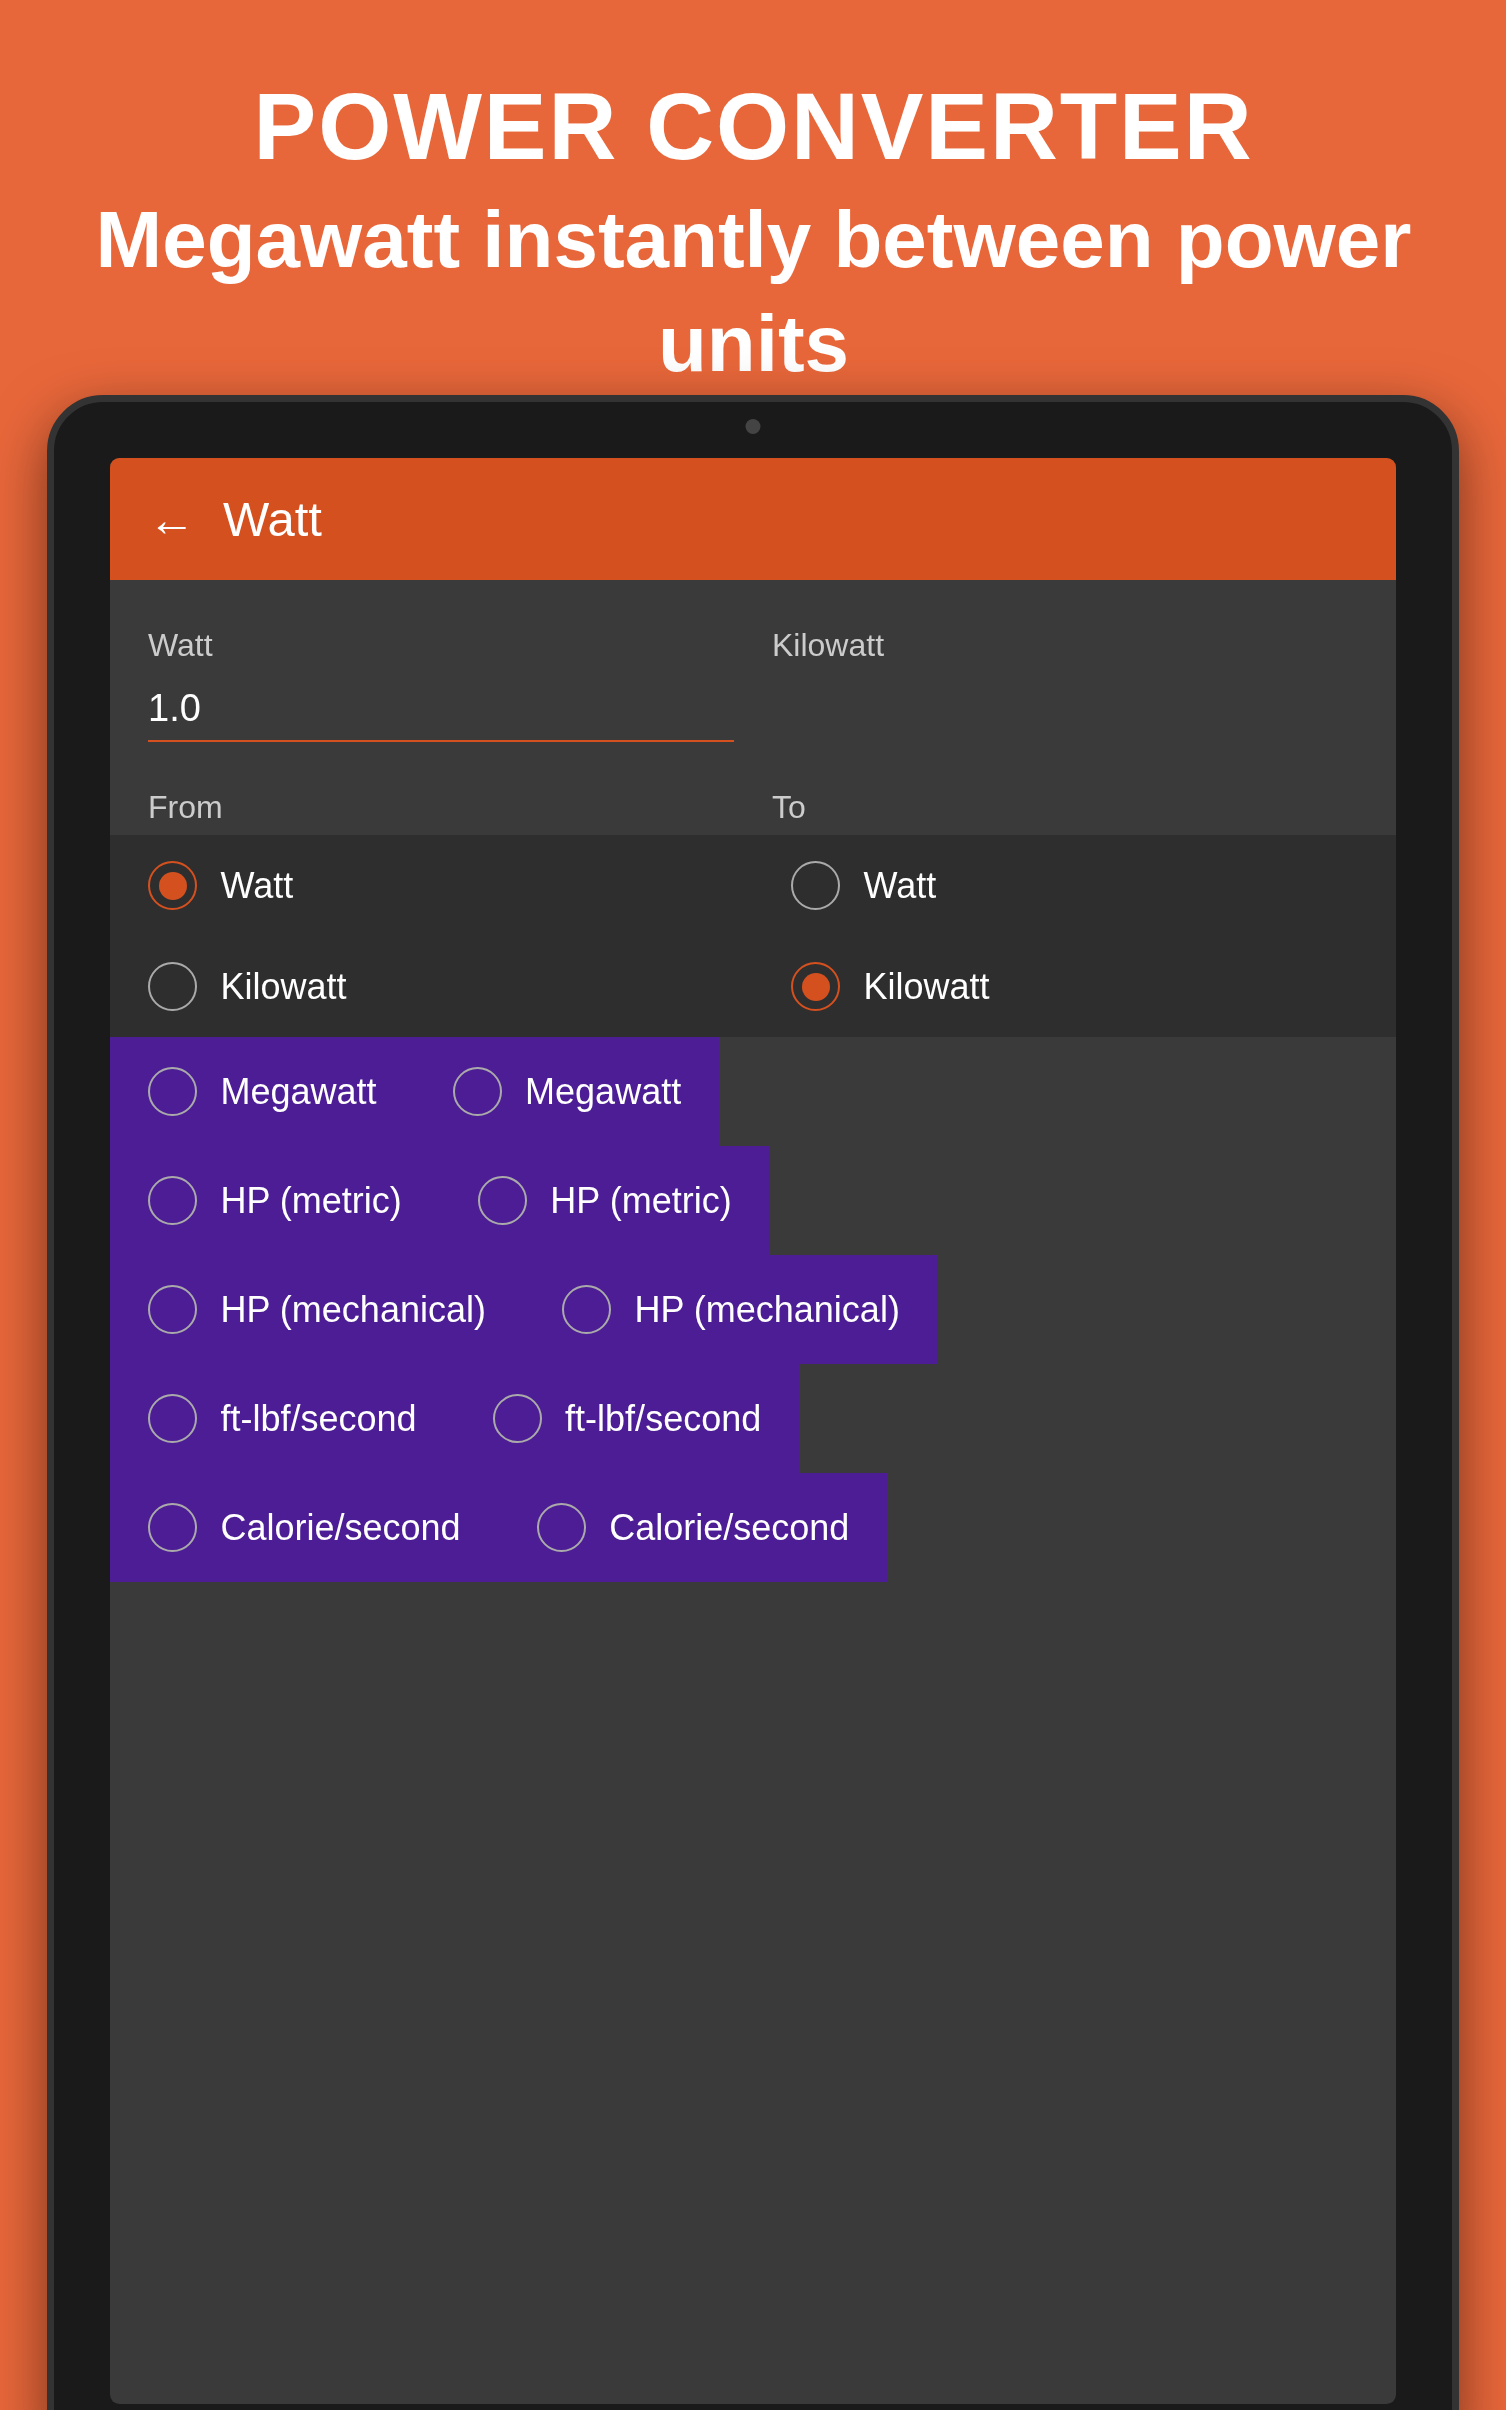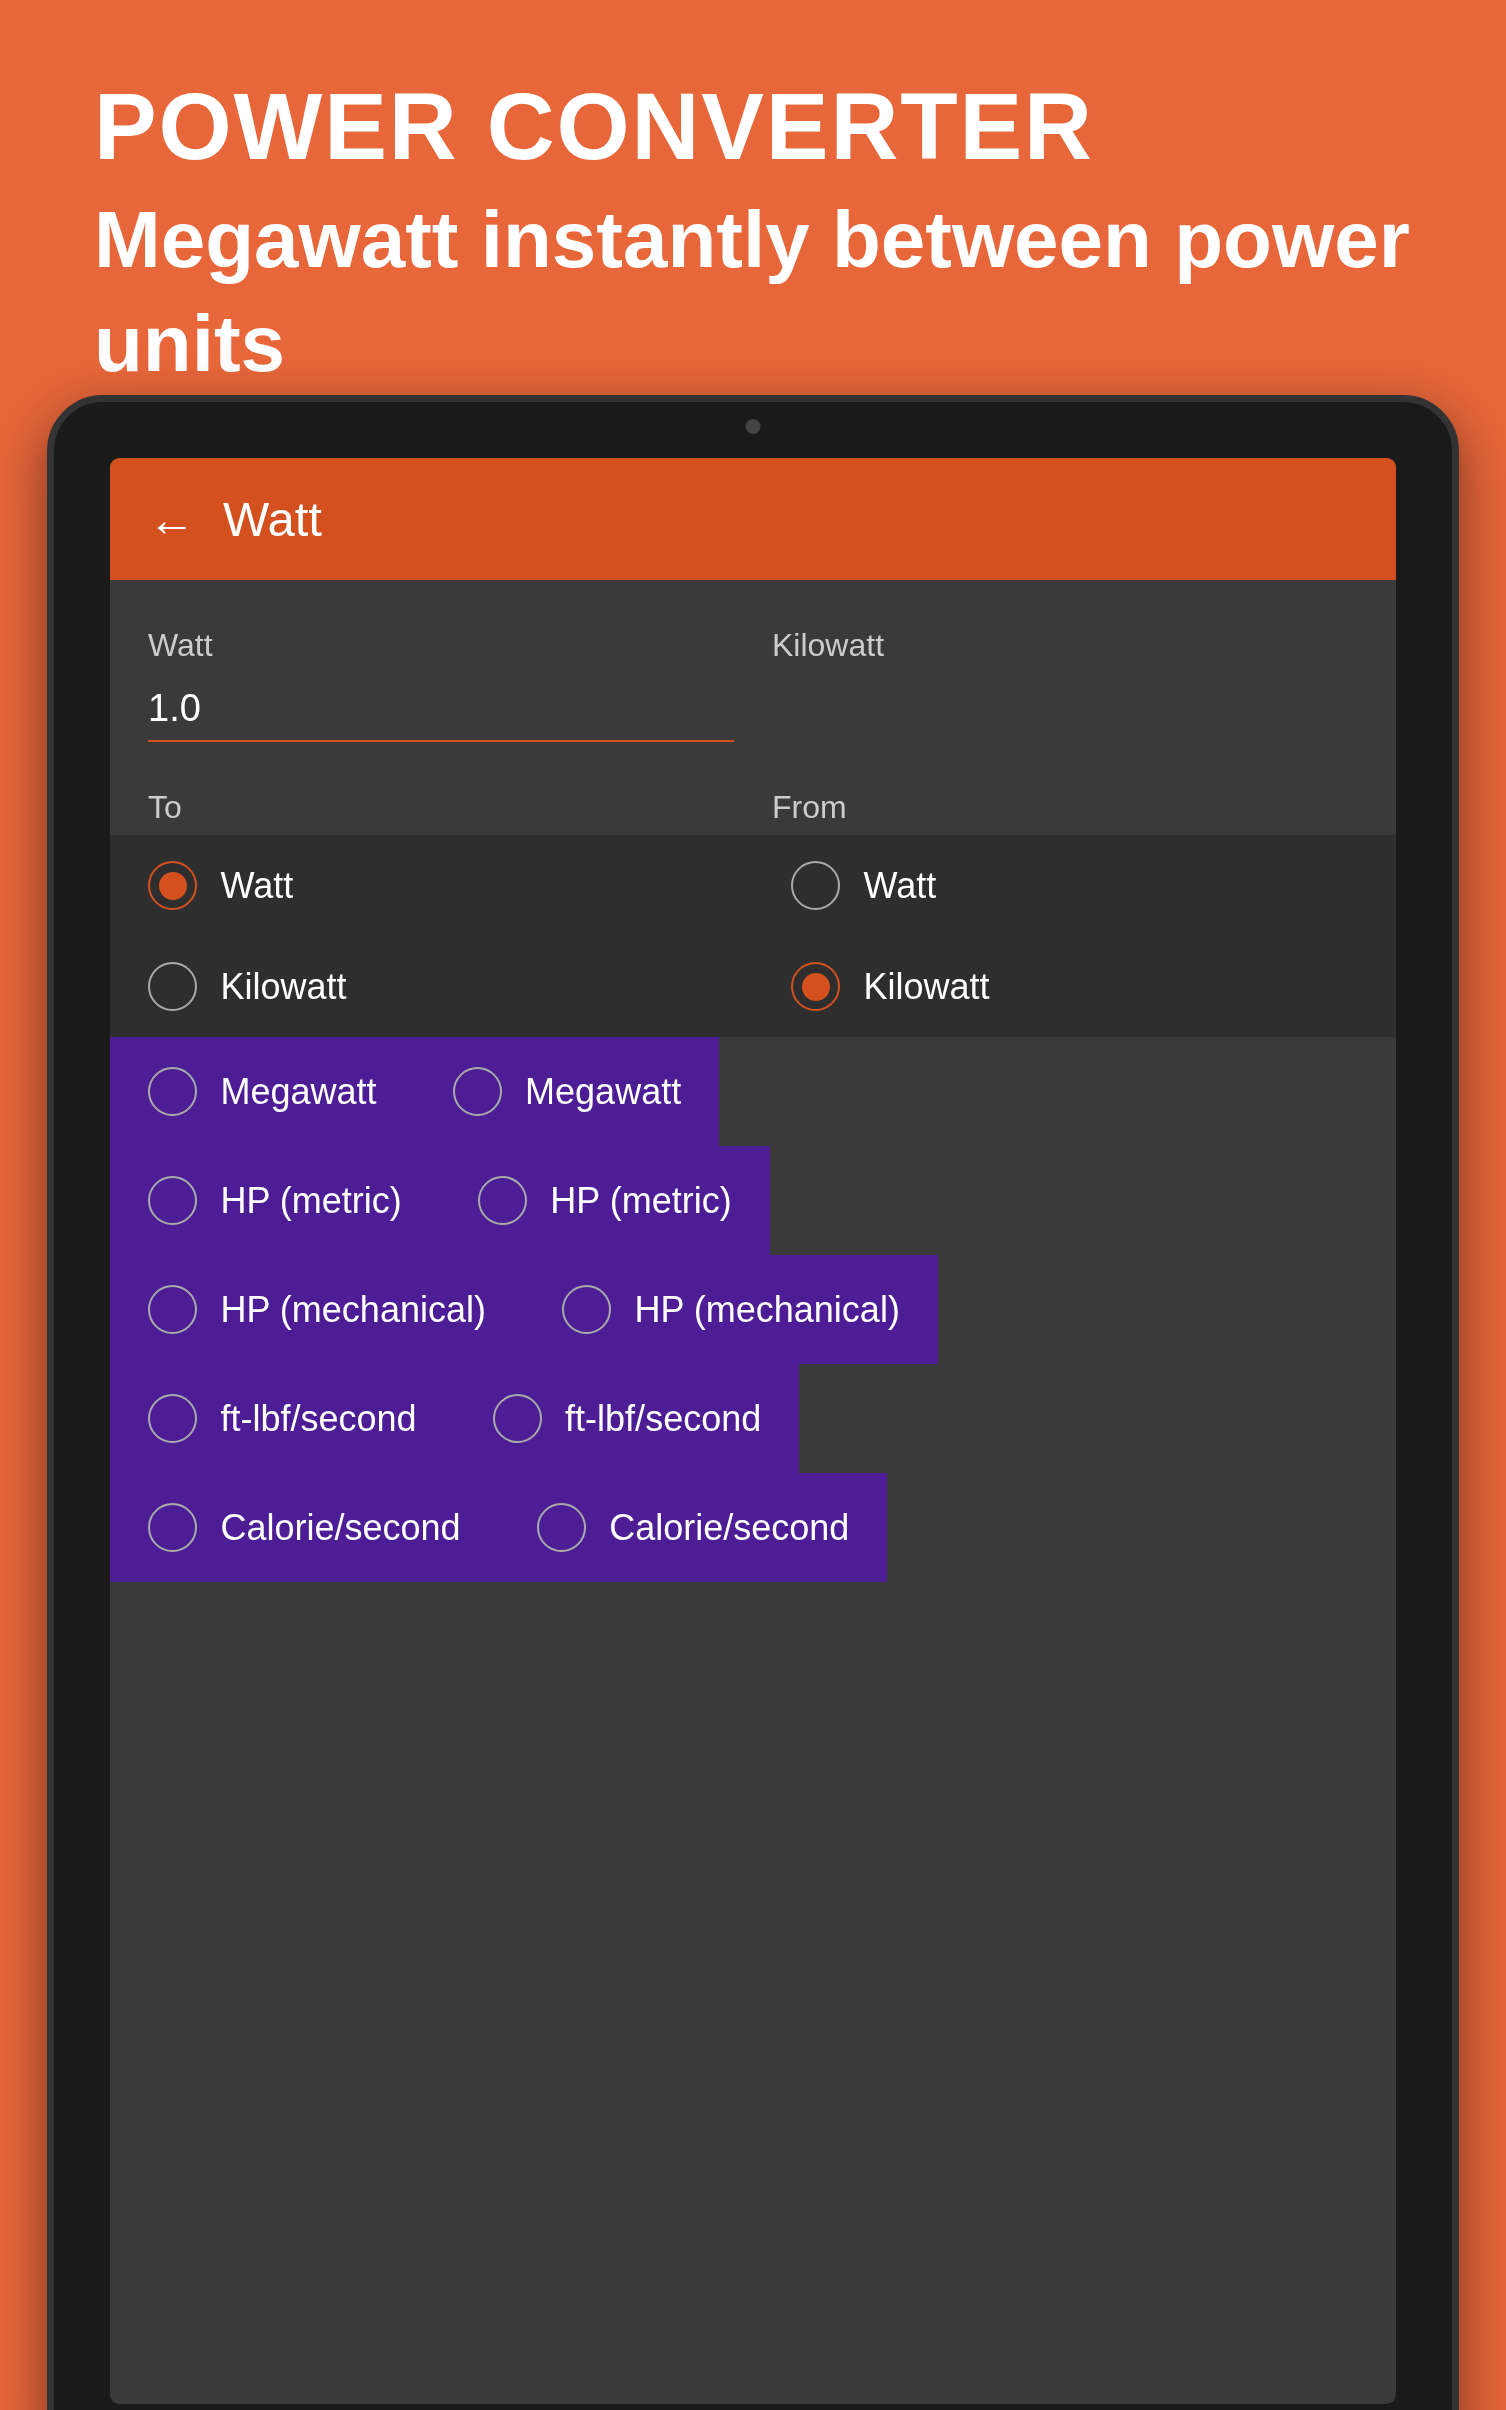--- a/index.html
+++ b/index.html
@@ -8,20 +8,21 @@
       width: 1507px;
       height: 2411px;
       background-color: #E8673A;
       font-family: 'Arial', sans-serif;
       overflow: hidden;
       position: relative;
     }
 
     
     .header-section {
+      text-align: center;
       padding: 75px 94px 56px;
       color: white;
     }
 
     .header-section h1 {
       font-size: 94px;
       font-weight: 900;
       letter-spacing: 1.9px;
       line-height: 1.1;
     }
@@ -226,22 +227,22 @@
         <div class="input-group">
           <div class="input-label">Watt</div>
           <input class="input-field" type="text" value="1.0" style="">
         </div>
         <div class="input-group">
           <div class="input-label">Kilowatt</div>
         </div>
       </div>
 
       <div class="from-to-section">
+        <div class="from-to-label">From</div>
         <div class="from-to-label">To</div>
-        <div class="from-to-label">From</div>
       </div>
 
       <div class="highlight-block">
 
         <div class="highlight-col">
           <div class="radio-circle selected">
           </div>
           <span class="radio-label">Watt</span>
         </div>
 

